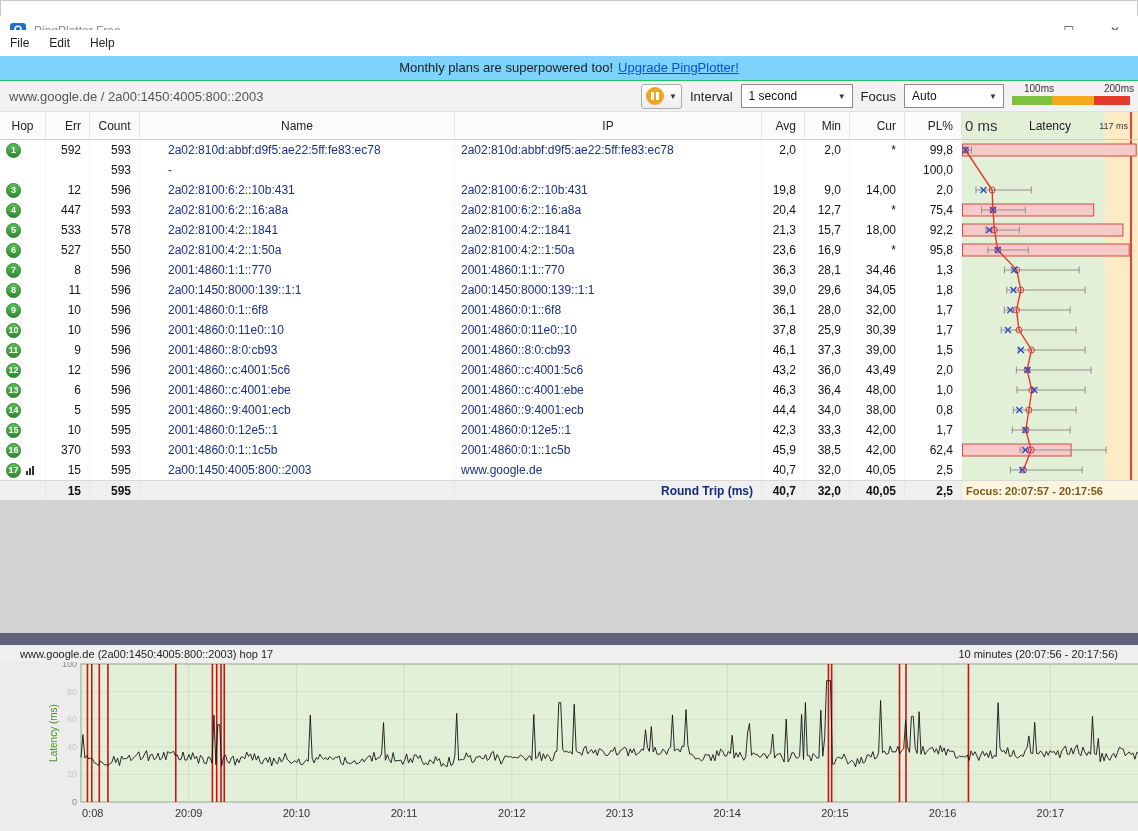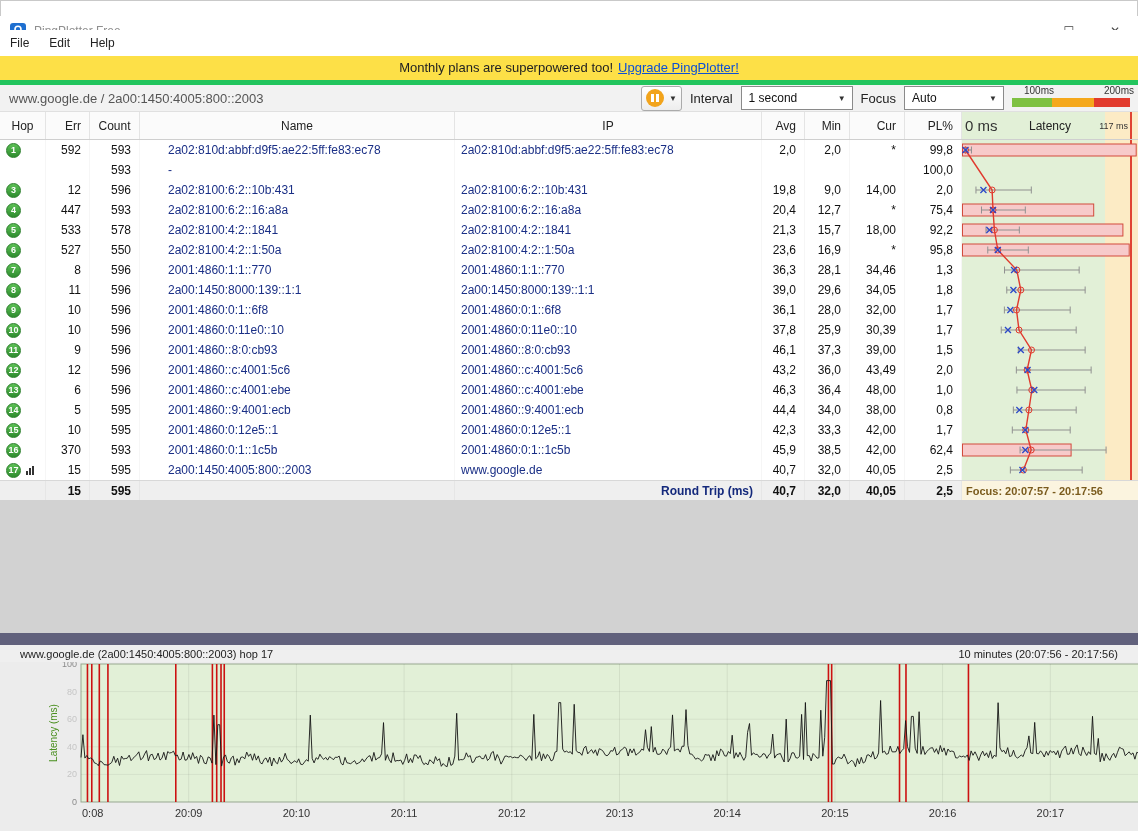--- a/index.html
+++ b/index.html
@@ -15,26 +15,26 @@
   .win-controls { margin-left:auto; display:flex; height:30px; }
   .win-btn { width:46px; display:flex; align-items:center; justify-content:center;
              font-size:12px; color:#444; }
   .app-icon { margin-left:10px; display:flex; }
 
   
   .menubar { top:30px; height:26px; background:#fff; display:flex; align-items:center; }
   .menu-item { padding:4px 10px; font-size:12px; color:#222; }
 
   
-  .banner { top:56px; height:24px; background:#fde047; text-align:center; font-size:13px;
+  .banner { top:56px; height:24px; background:#7dd3fc; text-align:center; font-size:13px;
             color:#222; line-height:24px; }
   .banner .link { color:#0b4fd6; text-decoration:underline; margin-left:5px; }
 
   
-  .toolbar { top:80px; height:32px; background:#f2f2f2; border-top:5px solid #22c55e;
+  .toolbar { top:80px; height:32px; background:#f2f2f2; border-top:1px solid #22c55e;
              border-bottom:1px solid #e0e0e0; display:flex; align-items:center; }
   .target-text { margin-left:9px; font-size:13px; color:#555; }
   .tb-right { margin-left:auto; display:flex; align-items:center; gap:8px; margin-right:6px; }
   .pause-btn { display:flex; align-items:center; height:25px; background:linear-gradient(#ffffff,#ededed);
                border:1px solid #ababab; border-radius:3px; padding:0 4px; }
   .pause-circle { width:18px; height:18px; border-radius:50%; background:#f2a41c;
                   display:flex; align-items:center; justify-content:center; gap:2px; }
   .pause-circle i { display:block; width:3px; height:8px; background:#fff; }
   .pause-caret { font-size:8px; color:#333; margin-left:5px; }
   .tb-label { font-size:13px; color:#222; }

